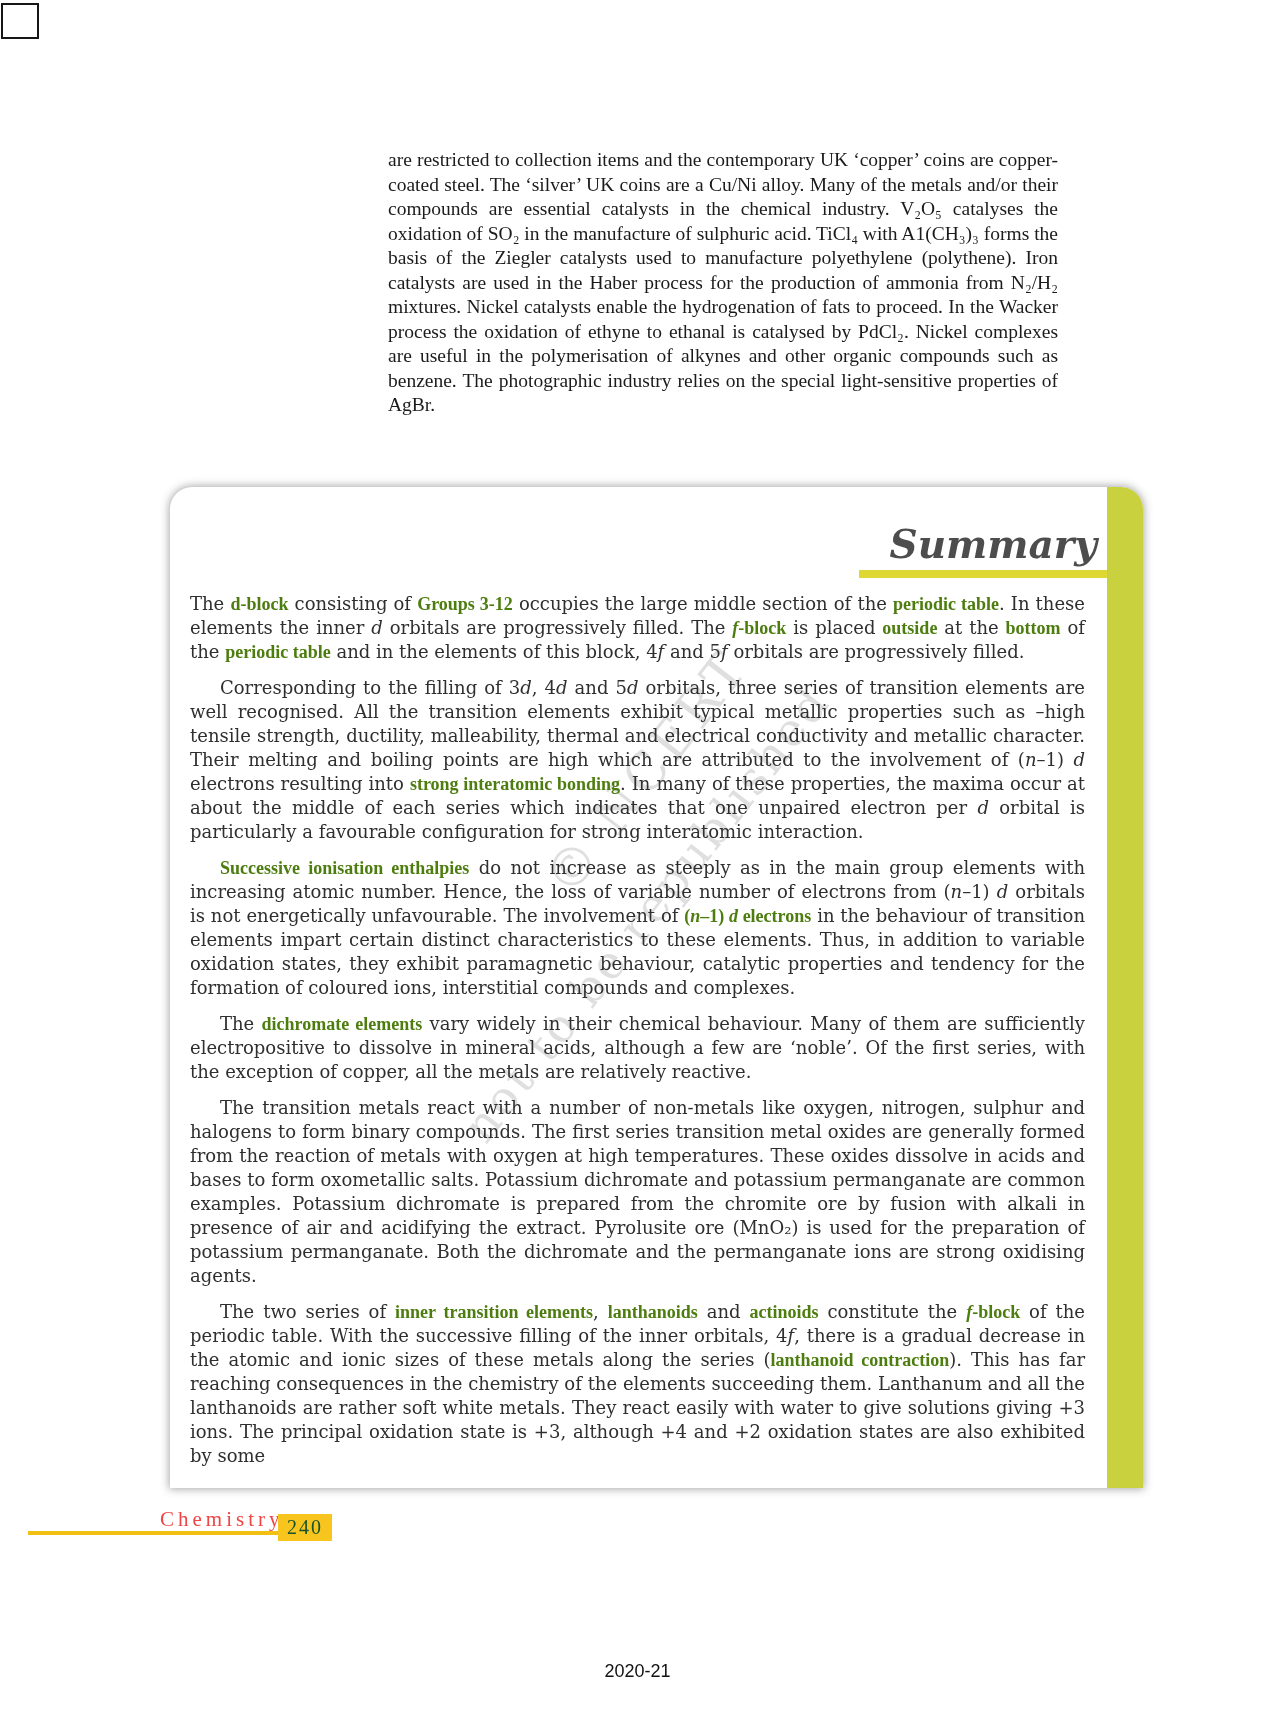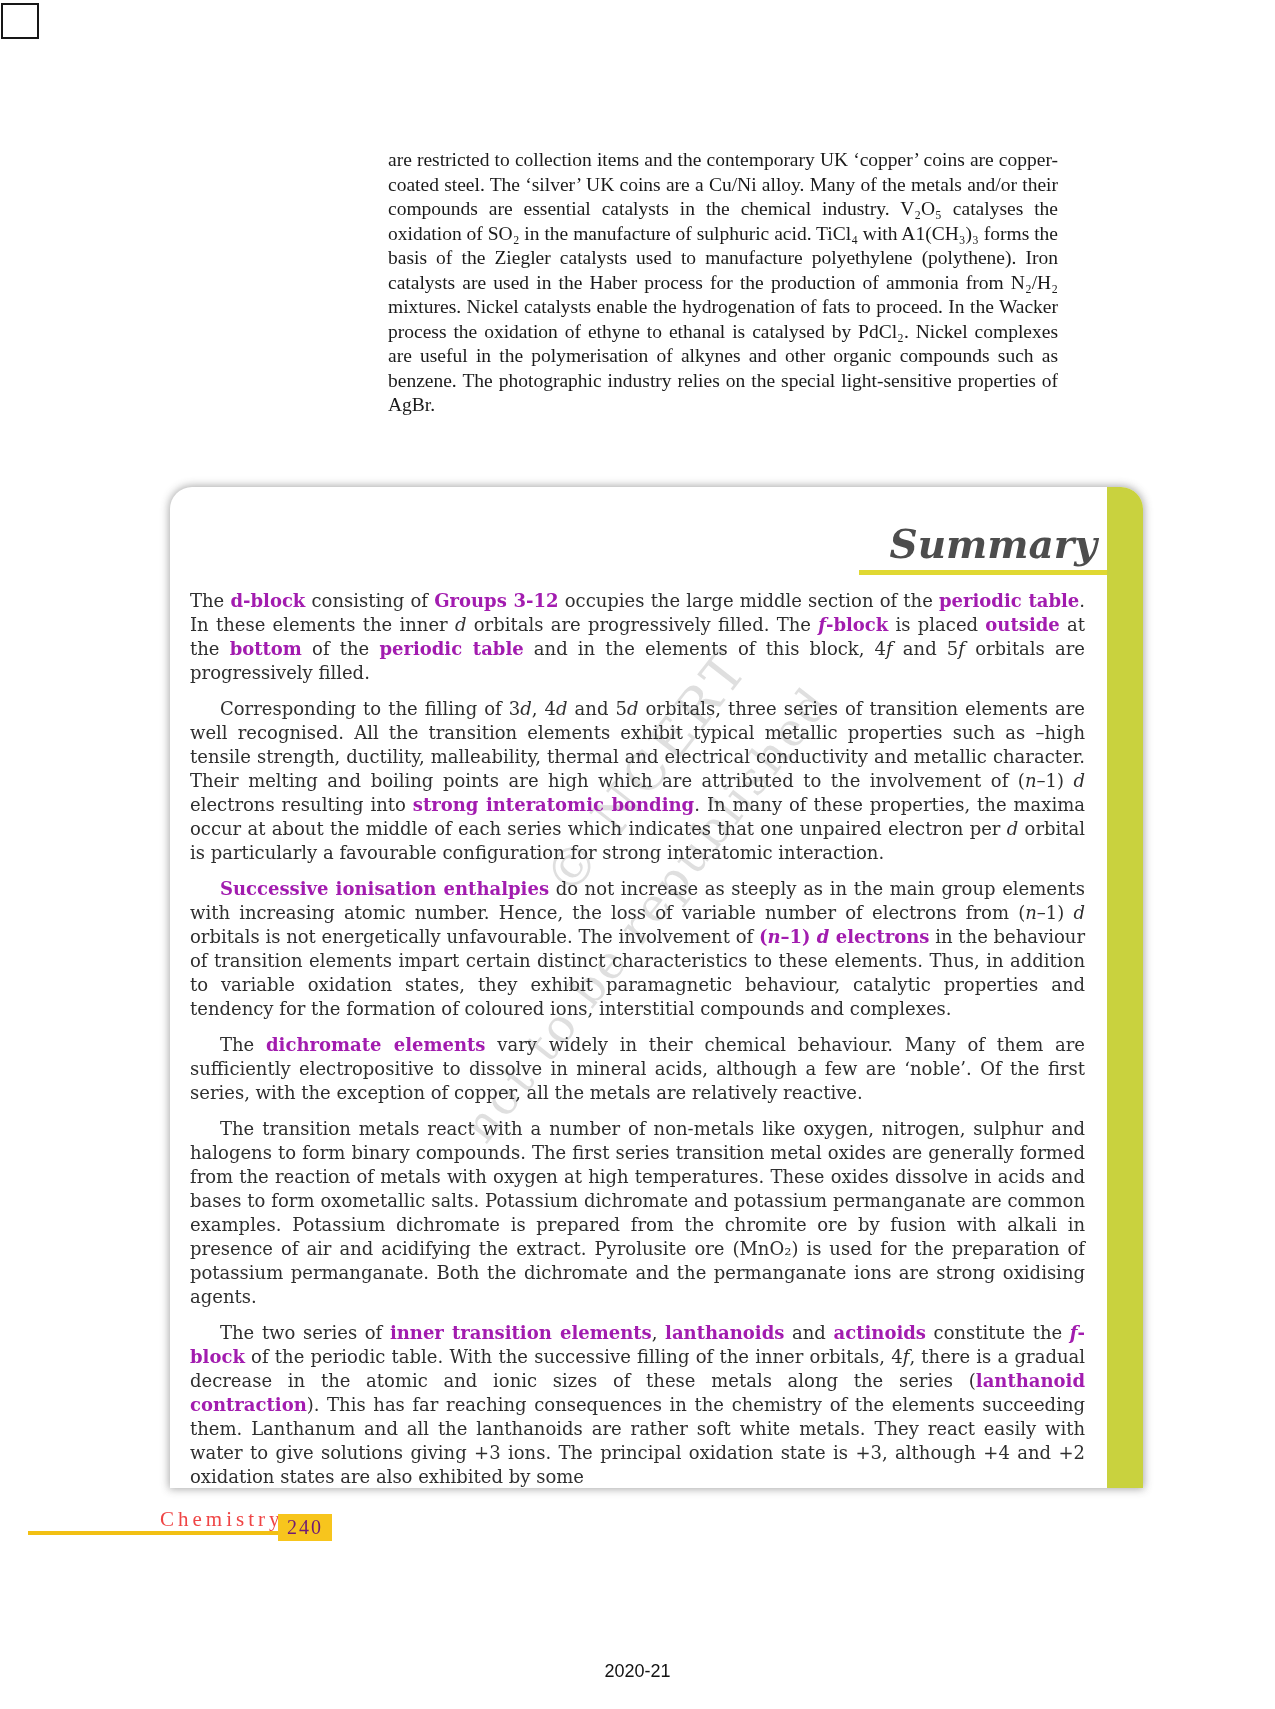--- a/index.html
+++ b/index.html
@@ -17,38 +17,38 @@
   .summary-box{position:absolute;left:170px;top:487px;width:973px;height:1001px;
                background:#ffffff;border-radius:22px 22px 0 0;
                box-shadow:0 0 9px 1px rgba(60,60,60,0.45);}
   .accent-bar{position:absolute;top:0;right:0;width:36px;height:100%;
               border-radius:0 22px 0 0;}
   .summary-content{position:absolute;left:20px;top:36px;width:895px;z-index:2;}
   .title-row{text-align:right;margin:0 -22px 14px 0;}
   .summary-title{display:inline-block;margin:0;padding:0 10px 5px 30px;
                  font-family:"DejaVu Serif","Liberation Serif",serif;
                  font-style:italic;font-weight:600;font-size:39px;line-height:42px;
-                 color:#4d4d4d;border-bottom:5px solid #ec4899;}
+                 color:#4d4d4d;border-bottom:8px solid #ec4899;}
   .sum-p{margin:0;font-family:"DejaVu Serif","Liberation Serif",serif;
          font-size:18px;line-height:24px;text-align:justify;color:#2f2f2f;}
   .sum-p + .sum-p{margin-top:12px;}
   .sum-p.indent{text-indent:30px;}
-  .sum-p b{color:#a21caf;}
+  .sum-p b{color:#4d7c0f;font-family:Liberation Serif, serif;}
 
   
   .watermark{position:absolute;z-index:1;color:#b9b9b9;opacity:0.45;
              font-family:"DejaVu Serif",serif;white-space:nowrap;pointer-events:none;}
   .wm1{left:330px;top:255px;font-size:52px;letter-spacing:4px;transform:rotate(-52deg);}
   .wm2{left:195px;top:400px;font-size:46px;letter-spacing:3px;transform:rotate(-52deg);}
 
   
   .chapter-label{position:absolute;left:160px;top:1507px;font-size:21px;letter-spacing:4px;color:#ef4444;}
   .footer-line{position:absolute;left:28px;top:1531px;width:282px;height:4px;}
   .page-number-box{position:absolute;left:278px;top:1514px;width:54px;height:27px;text-align:center;}
-  .page-number{font-size:20px;letter-spacing:2px;color:#701a75;line-height:27px;}
+  .page-number{font-size:20px;letter-spacing:2px;color:#14532d;line-height:27px;}
   .year{position:absolute;left:0;right:0;top:1641px;text-align:center;
         font-family:"Liberation Sans","DejaVu Sans",sans-serif;font-size:18px;color:#121212;margin-top:20px;}
 </style>
 </head>
 <body>
 
 <div class="page">
 
   <div class="crop-mark"></div>
 

